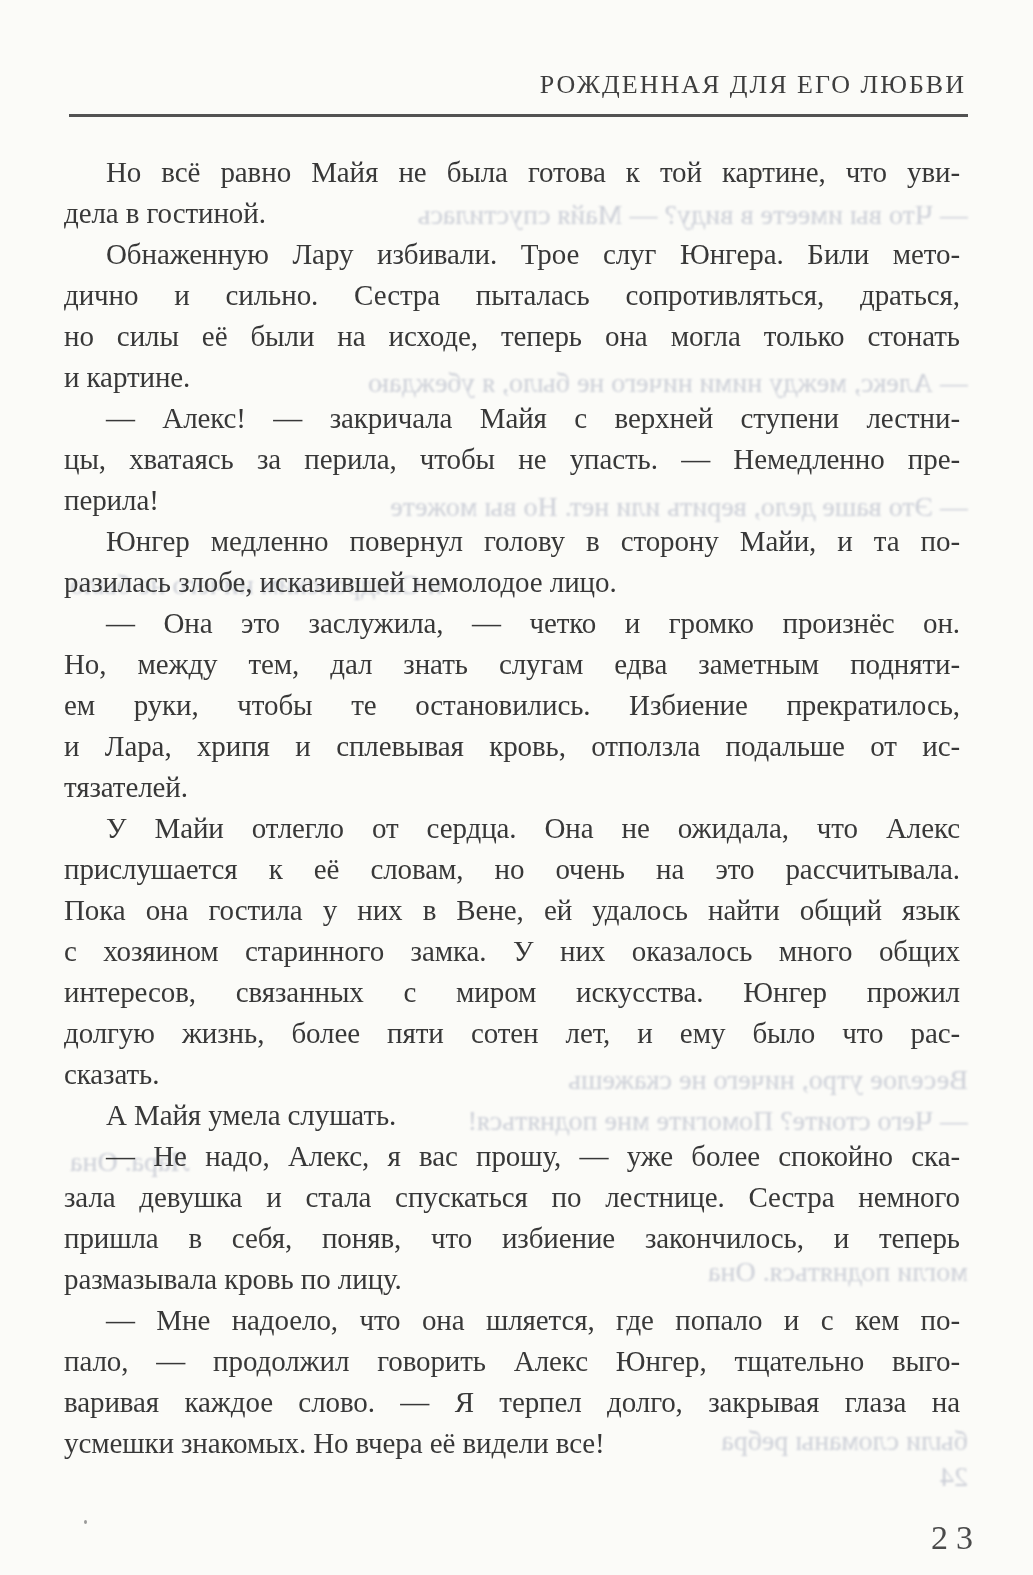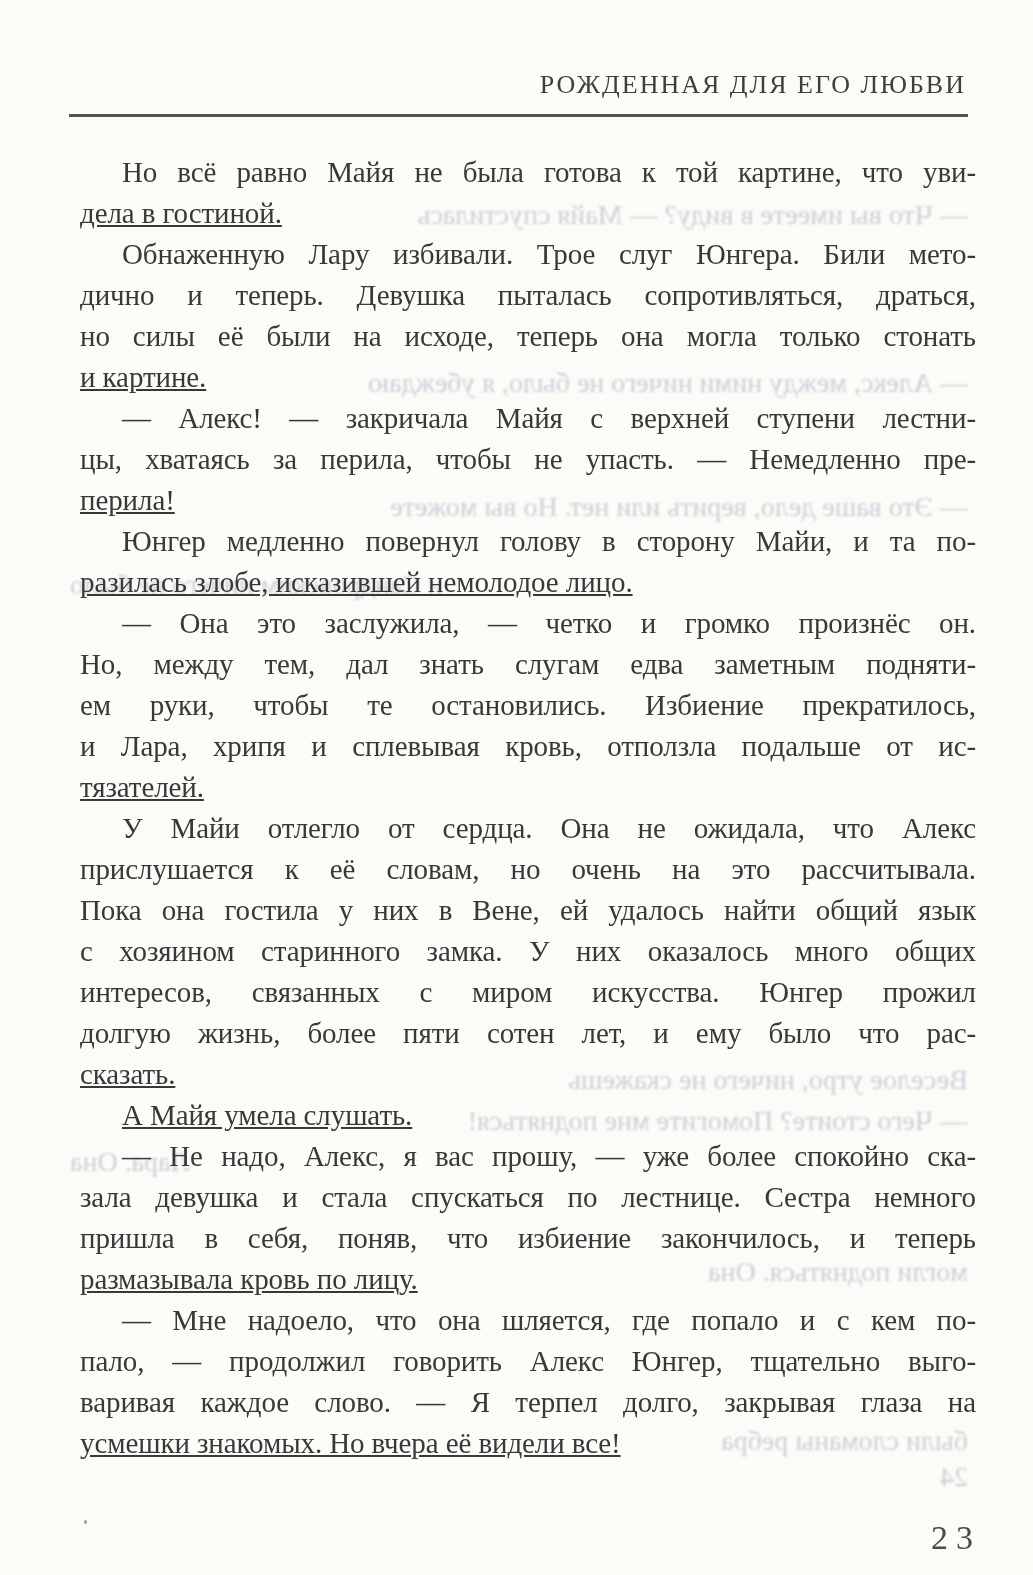--- a/index.html
+++ b/index.html
@@ -40,35 +40,35 @@
     white-space: nowrap;
   }
   .header-rule {
     position: absolute;
     top: 114px; left: 69px;
     width: 899px; height: 3px;
     background: #525252;
   }
   .page-body {
     position: absolute;
-    top: 152px; left: 80px;
+    top: 152px; left: 64px;
     width: 896px;
     color: #383838;
   }
   .line {
     height: 41px;
     line-height: 41px;
     font-size: 29px;
     letter-spacing: -0.1px;
     text-align: justify;
     text-align-last: justify;
     overflow: hidden;
   }
   .line.first { text-indent: 42px; }
-  .line.lastline { text-align-last: left; text-decoration: underline; }
+  .line.lastline { text-align-last: left; }
   .page-number {
     position: absolute;
     top: 1519px; right: 60px;
     font-size: 34px;
     letter-spacing: 8px;
     margin-right: -8px;
     color: #4a4a4a;
     margin-left: 7px;
   }
   .speck {
@@ -101,21 +101,21 @@
 
   <div class="header-rule"></div>
 
   <main class="page-body" id="page-body">
       <div>
         <div class="line first">Но всё равно Майя не была готова к той картине, что уви-</div>
         <div class="line lastline">дела в гостиной.</div>
       </div>
       <div>
         <div class="line first">Обнаженную Лару избивали. Трое слуг Юнгера. Били мето-</div>
-        <div class="line">дично и теперь. Девушка пыталась сопротивляться, драться,</div>
+        <div class="line">дично и сильно. Сестра пыталась сопротивляться, драться,</div>
         <div class="line">но силы её были на исходе, теперь она могла только стонать</div>
         <div class="line lastline">и картине.</div>
       </div>
       <div>
         <div class="line first">— Алекс! — закричала Майя с верхней ступени лестни-</div>
         <div class="line">цы, хватаясь за перила, чтобы не упасть. — Немедленно пре-</div>
         <div class="line lastline">перила!</div>
       </div>
       <div>
         <div class="line first">Юнгер медленно повернул голову в сторону Майи, и та по-</div>

